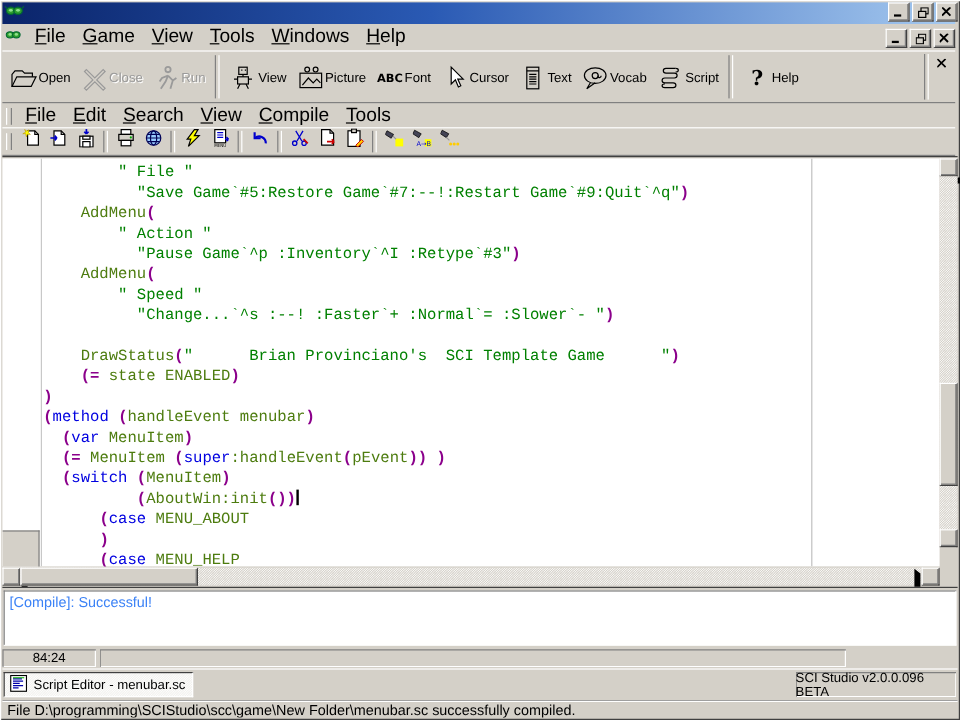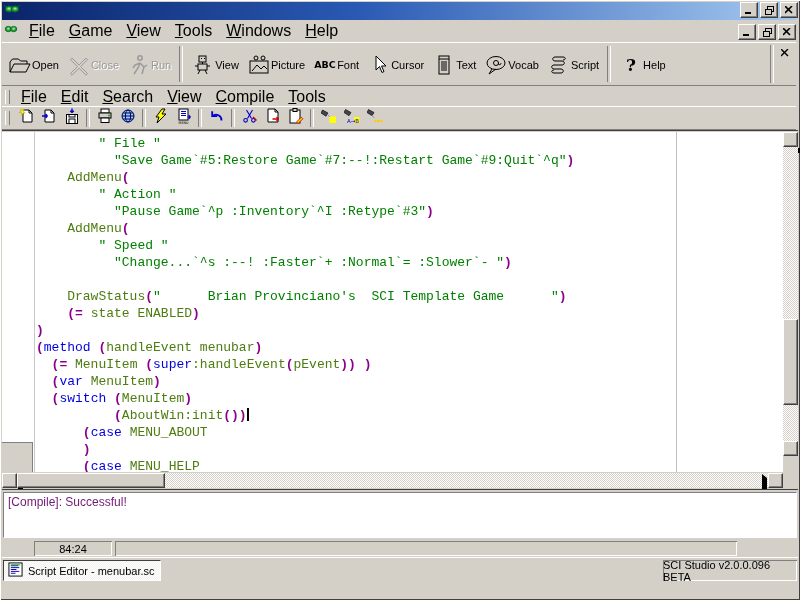--- a/index.html
+++ b/index.html
@@ -61,22 +61,22 @@
   .hscroll .right{position:absolute;right:0;top:0;width:15px;height:15px;}
   .hscroll .track{position:absolute;left:15px;top:0;right:15px;height:15px;}
   .hscroll .thumb{position:absolute;left:15px;top:0;width:148px;height:15px;background:#d4d0c8;border:1px solid;border-color:#fff #404040 #404040 #fff;box-shadow:inset -1px -1px 0 #808080;box-sizing:border-box;}
   .tri{width:0;height:0;}
   .tri.up{border-left:4px solid transparent;border-right:4px solid transparent;border-bottom:5px solid #000;}
   .tri.left{border-top:4px solid transparent;border-bottom:4px solid transparent;border-right:5px solid #000;}
   .tri.right{border-top:4px solid transparent;border-bottom:4px solid transparent;border-left:5px solid #000;}
   
   .output{position:absolute;left:2px;top:489px;width:796px;height:50px;background:#d4d0c8;border-top:1px solid #404040;box-sizing:border-box;}
   .output .box{position:absolute;left:1px;top:2px;right:1px;bottom:1px;background:#fff;border:1px solid;border-color:#808080 #fff #fff #808080;
-    font-size:12px;color:#701a75;padding:2px 4px;box-sizing:border-box;}
-  .status1{position:absolute;left:2px;top:541px;width:703px;height:15px;display:flex;margin-left:32px;}
+    font-size:12px;color:#3b82f6;padding:2px 4px;box-sizing:border-box;}
+  .status1{position:absolute;left:2px;top:541px;width:703px;height:15px;display:flex;}
   .spanel{box-shadow:inset 1px 1px 0 #808080,inset -1px -1px 0 #fff;font-size:11px;display:flex;align-items:center;box-sizing:border-box;}
   .spanel.pos{width:78px;justify-content:center;margin-right:3px;}
   .spanel.fill{flex:1;}
   .taskrow{position:absolute;left:2px;top:557px;width:796px;height:25px;border-top:1px solid #fff;box-sizing:border-box;}
   .taskbtn{position:absolute;left:1px;top:2px;width:158px;height:21px;border:1px solid;border-color:#404040 #fff #fff #404040;
     display:flex;align-items:center;gap:5px;padding:4px 4px;box-sizing:border-box;font-size:11px;background-color:#f2f1ee;}
   .verpanel{position:absolute;right:1px;top:2px;width:134px;height:21px;box-shadow:inset 1px 1px 0 #808080,inset -1px -1px 0 #fff;
     display:flex;align-items:center;justify-content:center;font-size:11px;box-sizing:border-box;}
   .status2{position:absolute;left:2px;top:583px;width:796px;height:15px;box-shadow:inset 0 1px 0 #808080,inset 0 2px 0 #fff;
     font-size:12px;display:flex;align-items:center;padding:2px 0 0 4px;box-sizing:border-box;white-space:nowrap;overflow:hidden;}
@@ -414,22 +414,22 @@
           <div class="cline"><span class="pln">        </span><span class="str">" Action "</span></div>
           <div class="cline"><span class="pln">          </span><span class="str">"Pause Game`^p :Inventory`^I :Retype`#3"</span><span class="par">)</span></div>
           <div class="cline"><span class="pln">    AddMenu</span><span class="par">(</span></div>
           <div class="cline"><span class="pln">        </span><span class="str">" Speed "</span></div>
           <div class="cline"><span class="pln">          </span><span class="str">"Change...`^s :--! :Faster`+ :Normal`= :Slower`- "</span><span class="par">)</span></div>
           <div class="cline"></div>
           <div class="cline"><span class="pln">    DrawStatus</span><span class="par">(</span><span class="str">"      Brian Provinciano's  SCI Template Game      "</span><span class="par">)</span></div>
           <div class="cline"><span class="pln">    </span><span class="par">(=</span><span class="pln"> state ENABLED</span><span class="par">)</span></div>
           <div class="cline"><span class="par">)</span></div>
           <div class="cline"><span class="par">(</span><span class="kw">method</span><span class="pln"> </span><span class="par">(</span><span class="pln">handleEvent menubar</span><span class="par">)</span></div>
+          <div class="cline"><span class="pln">  </span><span class="par">(</span><span class="kw">var</span><span class="pln"> MenuItem</span><span class="par">)</span></div>
           <div class="cline"><span class="pln">  </span><span class="par">(=</span><span class="pln"> MenuItem </span><span class="par">(</span><span class="kw">super</span><span class="pln">:handleEvent</span><span class="par">(</span><span class="pln">pEvent</span><span class="par">))</span><span class="pln"> </span><span class="par">)</span></div>
-          <div class="cline"><span class="pln">  </span><span class="par">(</span><span class="kw">var</span><span class="pln"> MenuItem</span><span class="par">)</span></div>
           <div class="cline"><span class="pln">  </span><span class="par">(</span><span class="kw">switch</span><span class="pln"> </span><span class="par">(</span><span class="pln">MenuItem</span><span class="par">)</span></div>
           <div class="cline"><span class="pln">          </span><span class="par">(</span><span class="pln">AboutWin:init</span><span class="par">())</span><span class="caret"></span></div>
           <div class="cline"><span class="pln">      </span><span class="par">(</span><span class="kw">case</span><span class="pln"> MENU_ABOUT</span></div>
           <div class="cline"><span class="pln">      </span><span class="par">)</span></div>
           <div class="cline"><span class="pln">      </span><span class="par">(</span><span class="kw">case</span><span class="pln"> MENU_HELP</span></div>
         </div>
       <div class="corner-panel"></div>
     </div>
     <div class="vscroll">
       <div class="sb-btn up">
@@ -465,14 +465,17 @@
       <span><svg width="15" height="15" viewBox="0 0 16 16">
             <rect x="1" y="1" width="14" height="14" fill="#fff" stroke="#000"></rect>
             <path d="M3 4 h8 M3 6 h9 M3 8 h6 M3 10 h9 M3 12 h5" stroke="#00a"></path>
             <path d="M3 3 h10" stroke="#0a0"></path>
           </svg></span>
       <span>Script Editor - menubar.sc</span>
     </div>
     <div class="verpanel">SCI Studio v2.0.0.096 BETA</div>
   </div>
 
+  <div class="status2">
+    <span>File D:\programming\SCIStudio\scc\game\New Folder\menubar.sc successfully compiled.</span>
+  </div>
 
 </div>
 
 </body></html>

